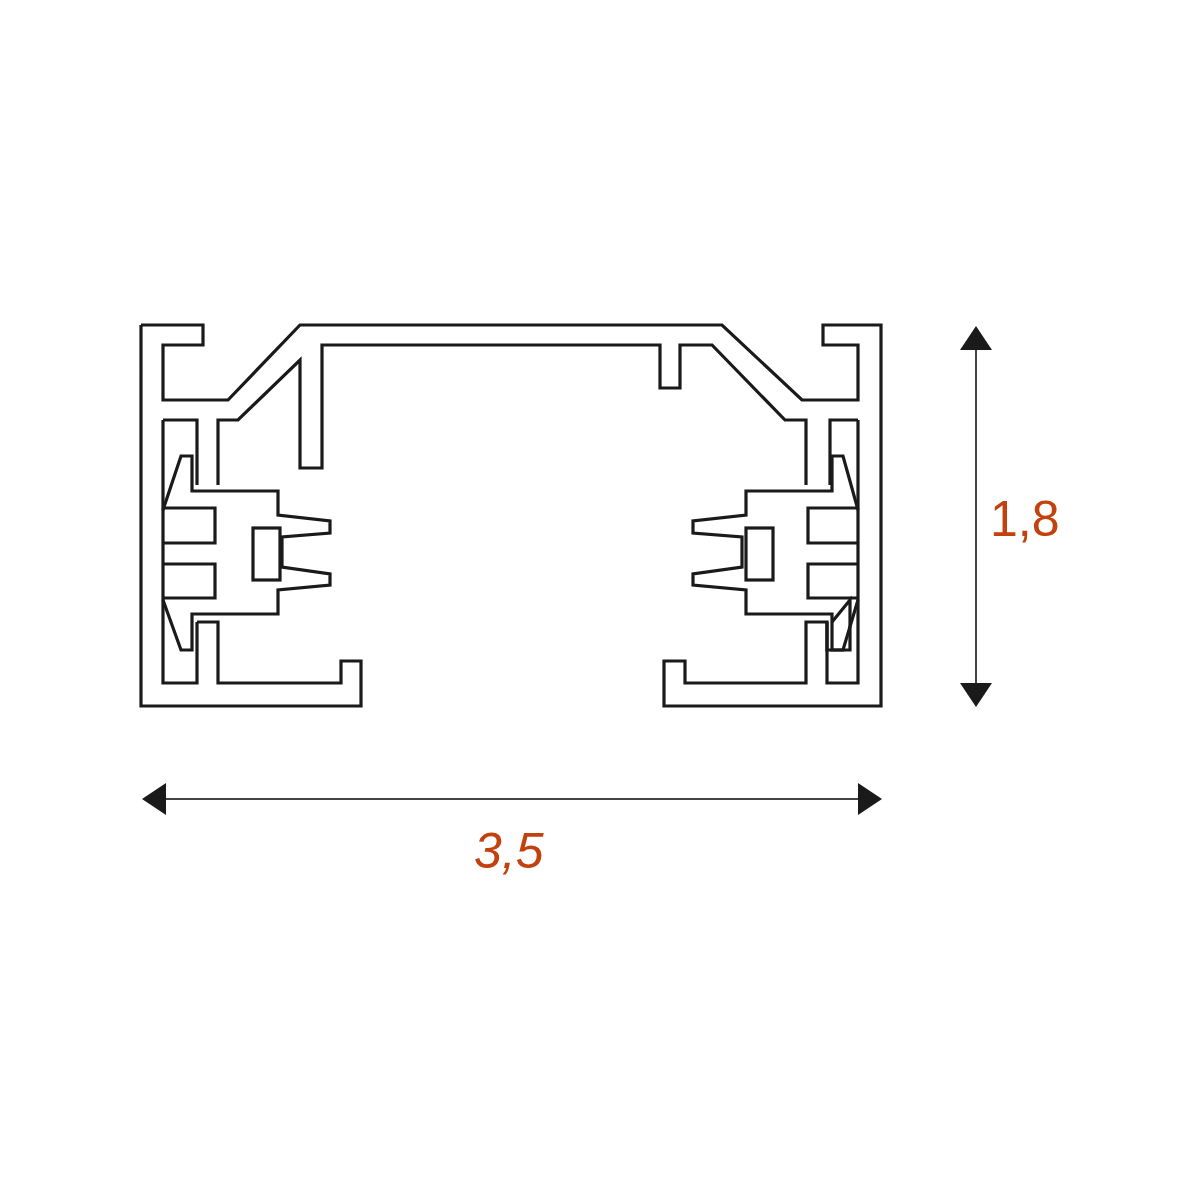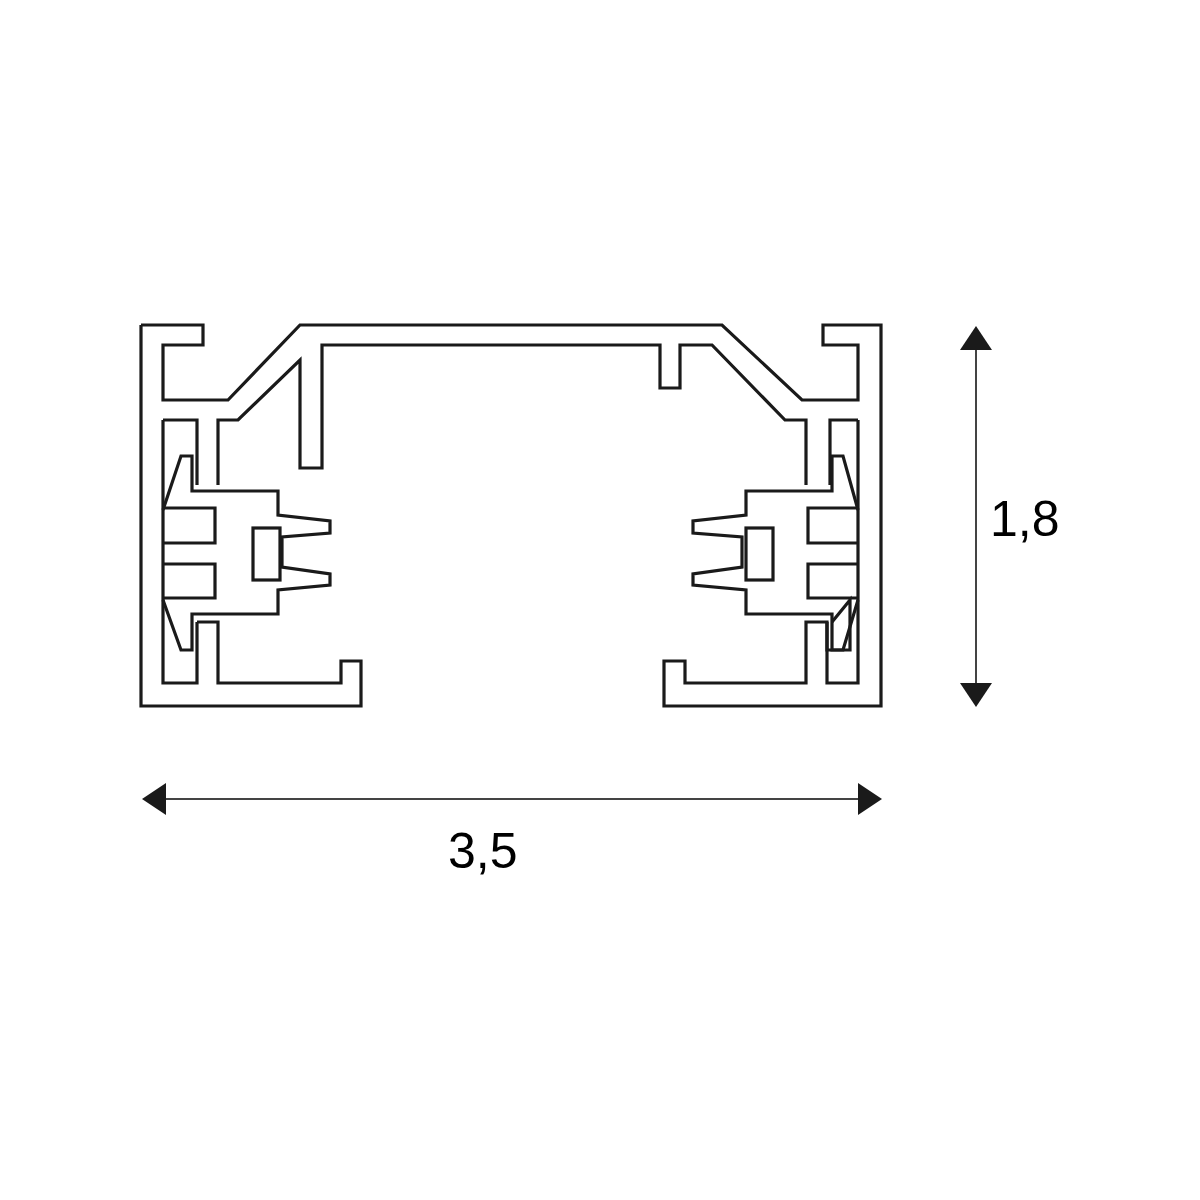--- a/index.html
+++ b/index.html
@@ -1,20 +1,20 @@
 <!DOCTYPE html>
 <html><head>
   <meta charset="utf-8">
   <style>
     html, body { margin: 0; padding: 0; background: #ffffff; }
     body { width: 1200px; height: 1200px; position: relative; overflow: hidden; font-family: "Liberation Sans", sans-serif; }
     #drawing { position: absolute; left: 0; top: 0; width: 1200px; height: 1200px; }
-    .label { position: absolute; color: #000000; font-family: "Liberation Sans", sans-serif; font-size: 50px; line-height: 1; }
+    .label { position: absolute; color: #c2410c; font-family: "Liberation Sans", sans-serif; font-size: 50px; line-height: 1; }
     #height-label { left: 990px; top: 494px; }
-    #width-label { left: 448px; top: 826px; }
+    #width-label { left: 474px; top: 826px; font-style: italic; }
   </style>
 </head>
 <body>
 
 <svg id="drawing" viewBox="0 0 1200 1200" xmlns="http://www.w3.org/2000/svg">
   <g fill="none" stroke="#1a1a1a" stroke-width="3.2" stroke-linejoin="miter">
 
     <path d="M141,325 L203,325 L203,345 L163,345 L163,400 L228,400 L300,325
          L722,325 L802,400 L858,400 L858,345 L823,345 L823,325 L881,325
          L881,706 L664,706 L664,661 L685,661 L685,683 L806,683 L806,622 L827,622

